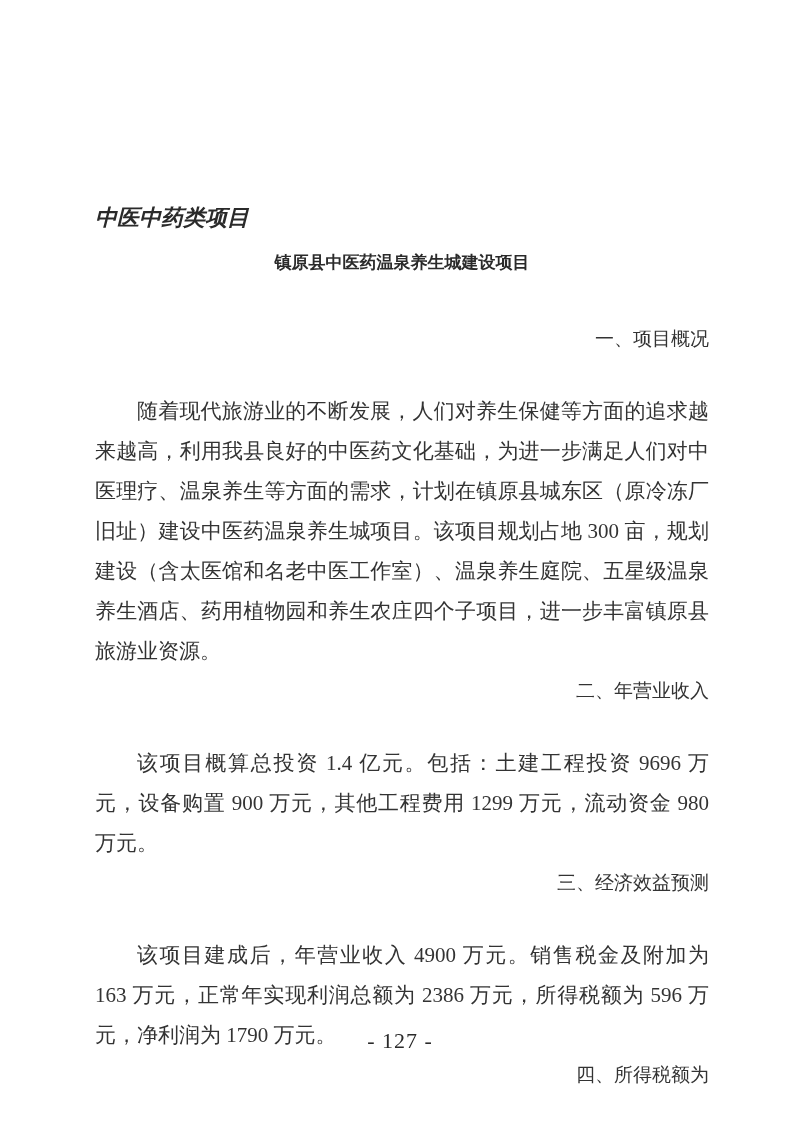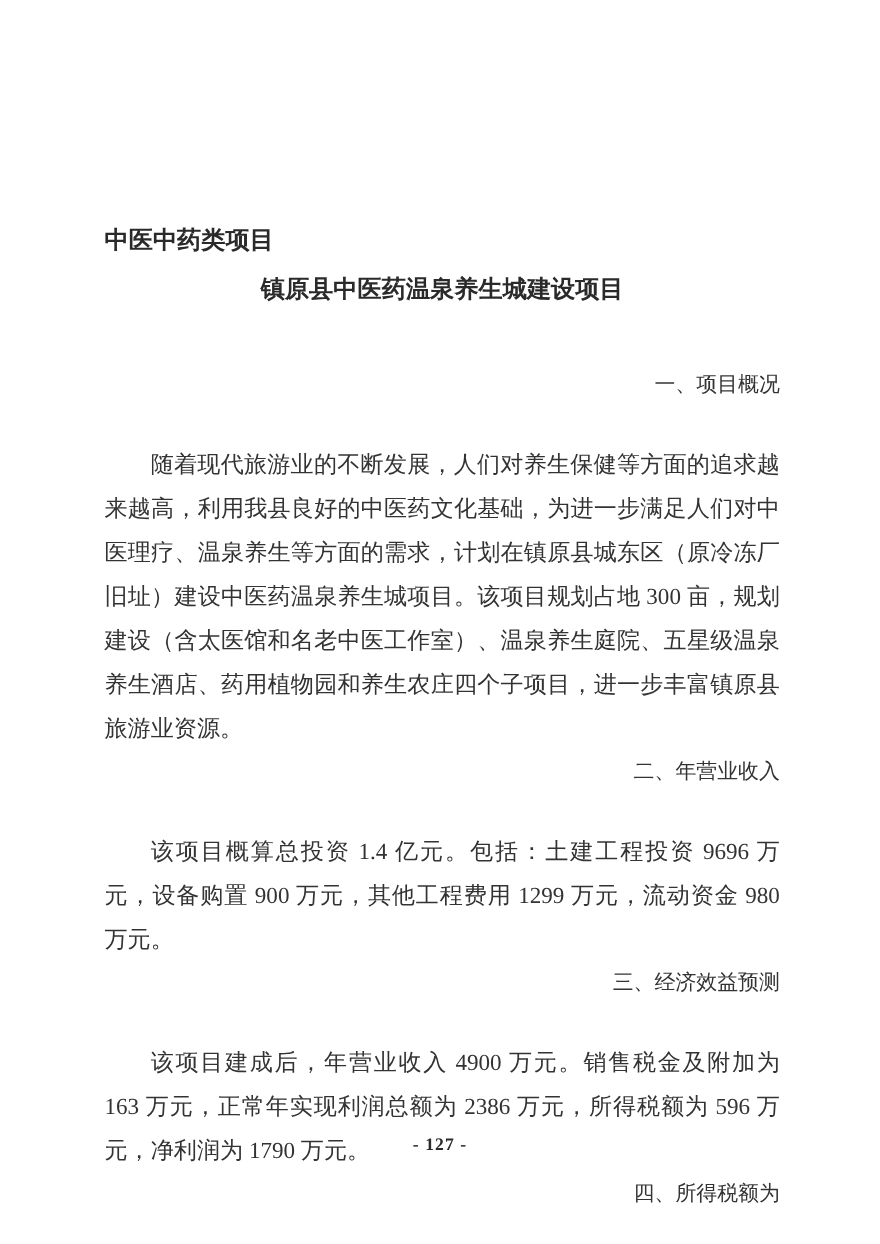--- a/index.html
+++ b/index.html
@@ -30,29 +30,30 @@
     font-size: 21px;
     line-height: 40px;
   }
 
   .category-heading {
     font-size: 22px;
     font-weight: bold;
     color: #2a2a2a;
     line-height: 40px;
     text-align: left;
+    font-style: italic;
   }
 
   .doc-title {
-    font-size: 22px;
+    font-size: 17px;
     font-weight: bold;
     color: #2a2a2a;
     line-height: 40px;
     margin-top: 5px;
-    margin-bottom: 47px; 
+    margin-bottom: 36px; 
     text-align: center;
   }
 
   .section { }
 
   .section-heading {
     text-indent: 2em;
     font-weight: normal;
     font-size: 19px;
     line-height: 40px;
@@ -67,25 +68,24 @@
     color: #333333;
     margin-top: 32px;
   }
 
   .page-number {
     position: absolute;
     top: 1030px;
     left: 0;
     width: 800px;
     text-align: center;
-    font-size: 16px;
+    font-size: 22px;
     line-height: 22px;
     color: #2a2a2a;
     letter-spacing: 1px;
-    font-weight: bold;
   }
 </style>
 </head>
 <body>
 
 <div class="page">
   <div class="content">
 
     <div class="category-heading">中医中药类项目</div>
 

